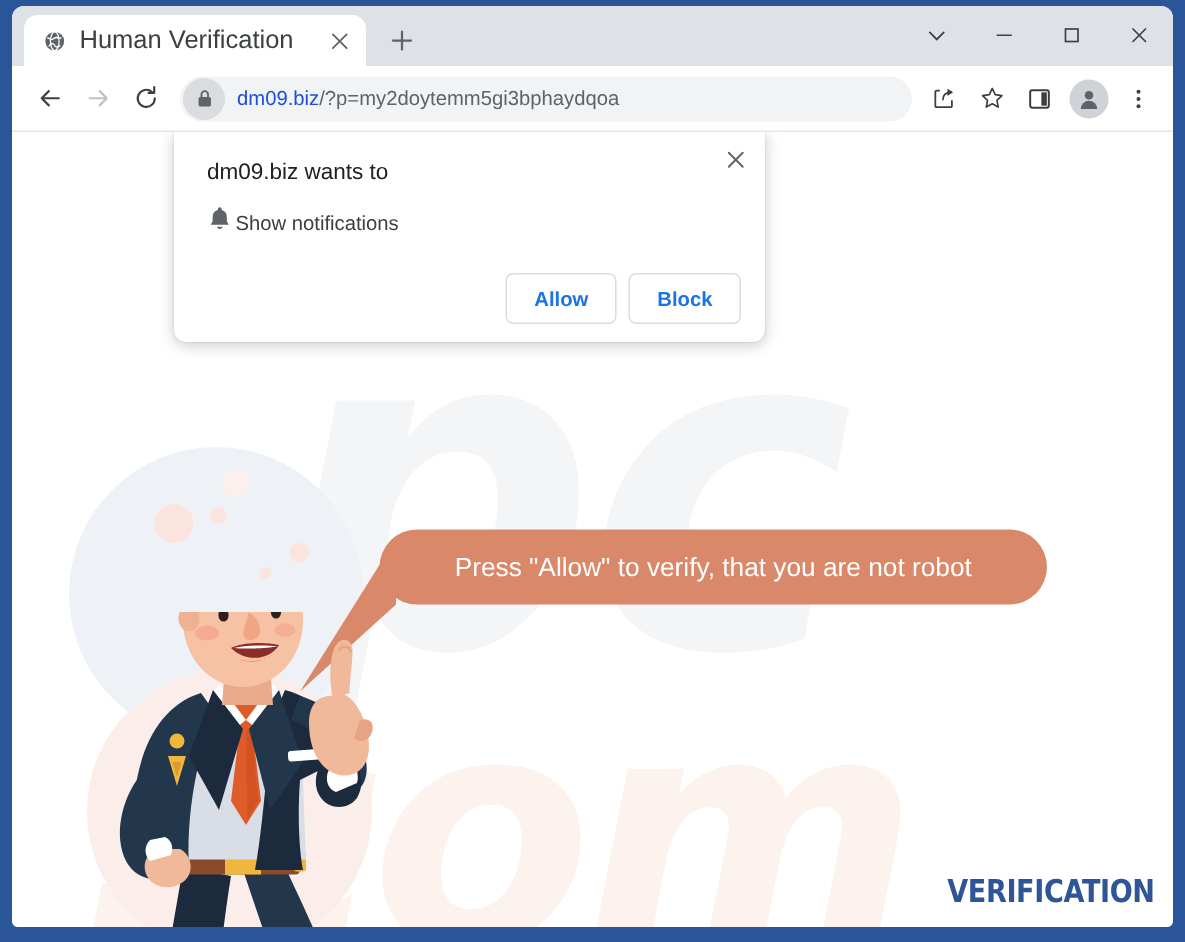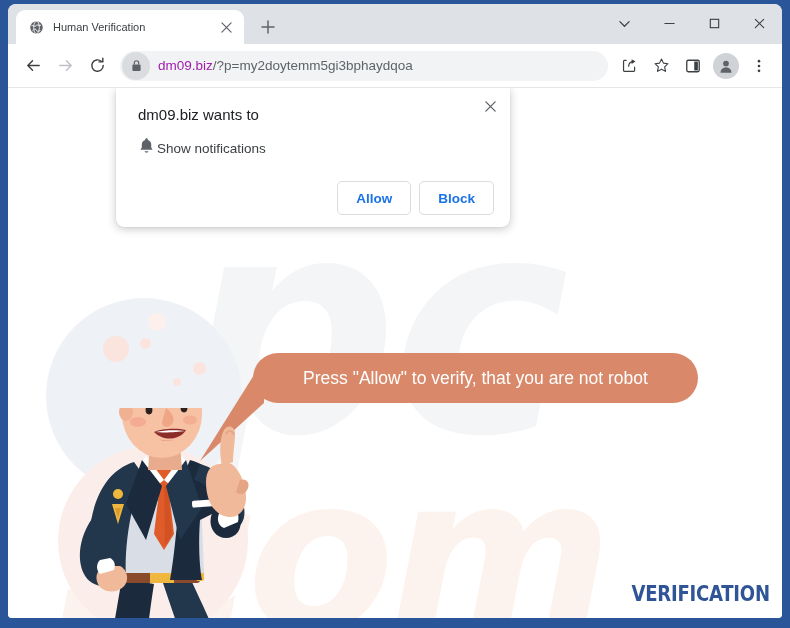--- a/index.html
+++ b/index.html
@@ -44,21 +44,21 @@
     display: flex; align-items: center;
     padding: 0 8px 0 12px;
     gap: 9px;
   }
   .tab-favicon {
     width: 16px; height: 16px; flex: none;
     display: flex; align-items: center; justify-content: center;
   }
   .tab-title {
     flex: 1;
-    font-size: 11px; color: #3c4043;
+    font-size: 17px; color: #3c4043;
     white-space: nowrap; overflow: hidden; text-overflow: ellipsis;
   }
   .tab-close {
     width: 20px; height: 20px; flex: none;
     display: flex; align-items: center; justify-content: center;
     border-radius: 50%;
   }
   .new-tab {
     width: 28px; height: 28px;
     margin: 0 0 3px 10px;
@@ -108,21 +108,21 @@
     flex: none;
   }
   .omnibox-url {
     flex: 1;
     font-size: 13.5px;
     color: #5f6368;
     white-space: nowrap; overflow: hidden;
     padding-left: 8px;
     min-width: 0;
   }
-  .omnibox-url b { color: #a21caf; font-weight: 400; }
+  .omnibox-url b { color: #1d4ed8; font-weight: 400; }
   .tb-right { display: flex; align-items: center; gap: 2px; flex: none; }
   .avatar-btn {
     width: 26px; height: 26px; border-radius: 50%;
     background: #cfd2d6;
     display: flex; align-items: center; justify-content: center;
     margin: 0 3px;
   }
 
   
   .viewport {

